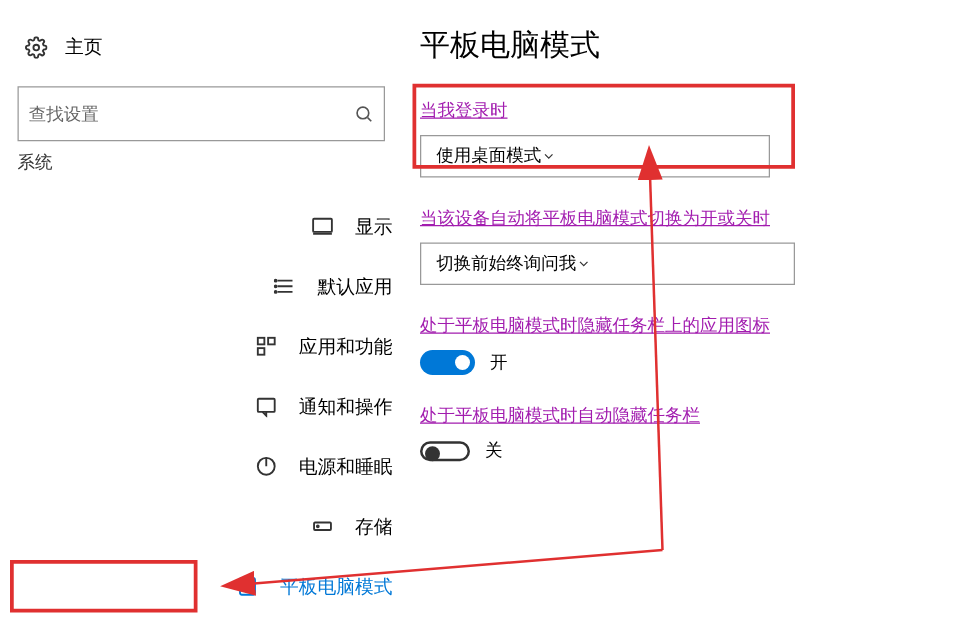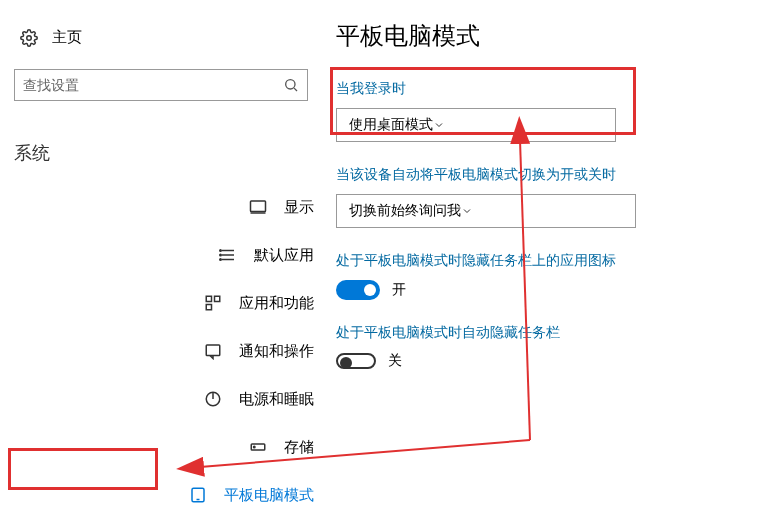--- a/index.html
+++ b/index.html
@@ -21,42 +21,42 @@
   .home-row {
     display: flex;
     align-items: center;
     padding: 8px 6px;
     font-size: 15px;
   }
   .gear-icon { width: 18px; height: 18px; margin-right: 14px; }
   .search-box {
     margin-top: 14px;
     width: 294px;
-    height: 32px;
+    height: 44px;
     border: 1px solid #999;
     display: flex;
     align-items: center;
     padding: 0 8px;
     font-size: 14px;
     color: #666;
   }
   .search-box input {
     flex: 1;
     border: none;
     outline: none;
     font-size: 14px;
     background: transparent;
     font-family: inherit;
     color: #333;
   }
   .search-box input::placeholder { color: #666; }
   .search-icon { width: 16px; height: 16px; color: #555; }
   .section-label {
-    margin-top: 36px;
-    font-size: 18px;
+    margin-top: 4px;
+    font-size: 14px;
     color: #333;
     padding: 4px 0;
   }
   .nav-list { margin-top: 14px; }
   .nav-item {
     display: flex;
     align-items: center;
     height: 48px;
     padding-left: 6px;
     font-size: 15px;
@@ -77,21 +77,22 @@
     width: 410px;
   }
   .page-title {
     font-size: 24px;
     font-weight: 400;
     margin-bottom: 28px;
   }
   .setting-label {
     font-size: 14px;
     margin-bottom: 10px;
-    color: #0369a1;
+    color: #a21caf;
+    text-decoration: underline;
   }
   .dropdown {
     border: 1px solid #999;
     height: 34px;
     display: flex;
     align-items: center;
     padding: 0 12px;
     font-size: 14px;
     margin-bottom: 24px;
     cursor: pointer;

